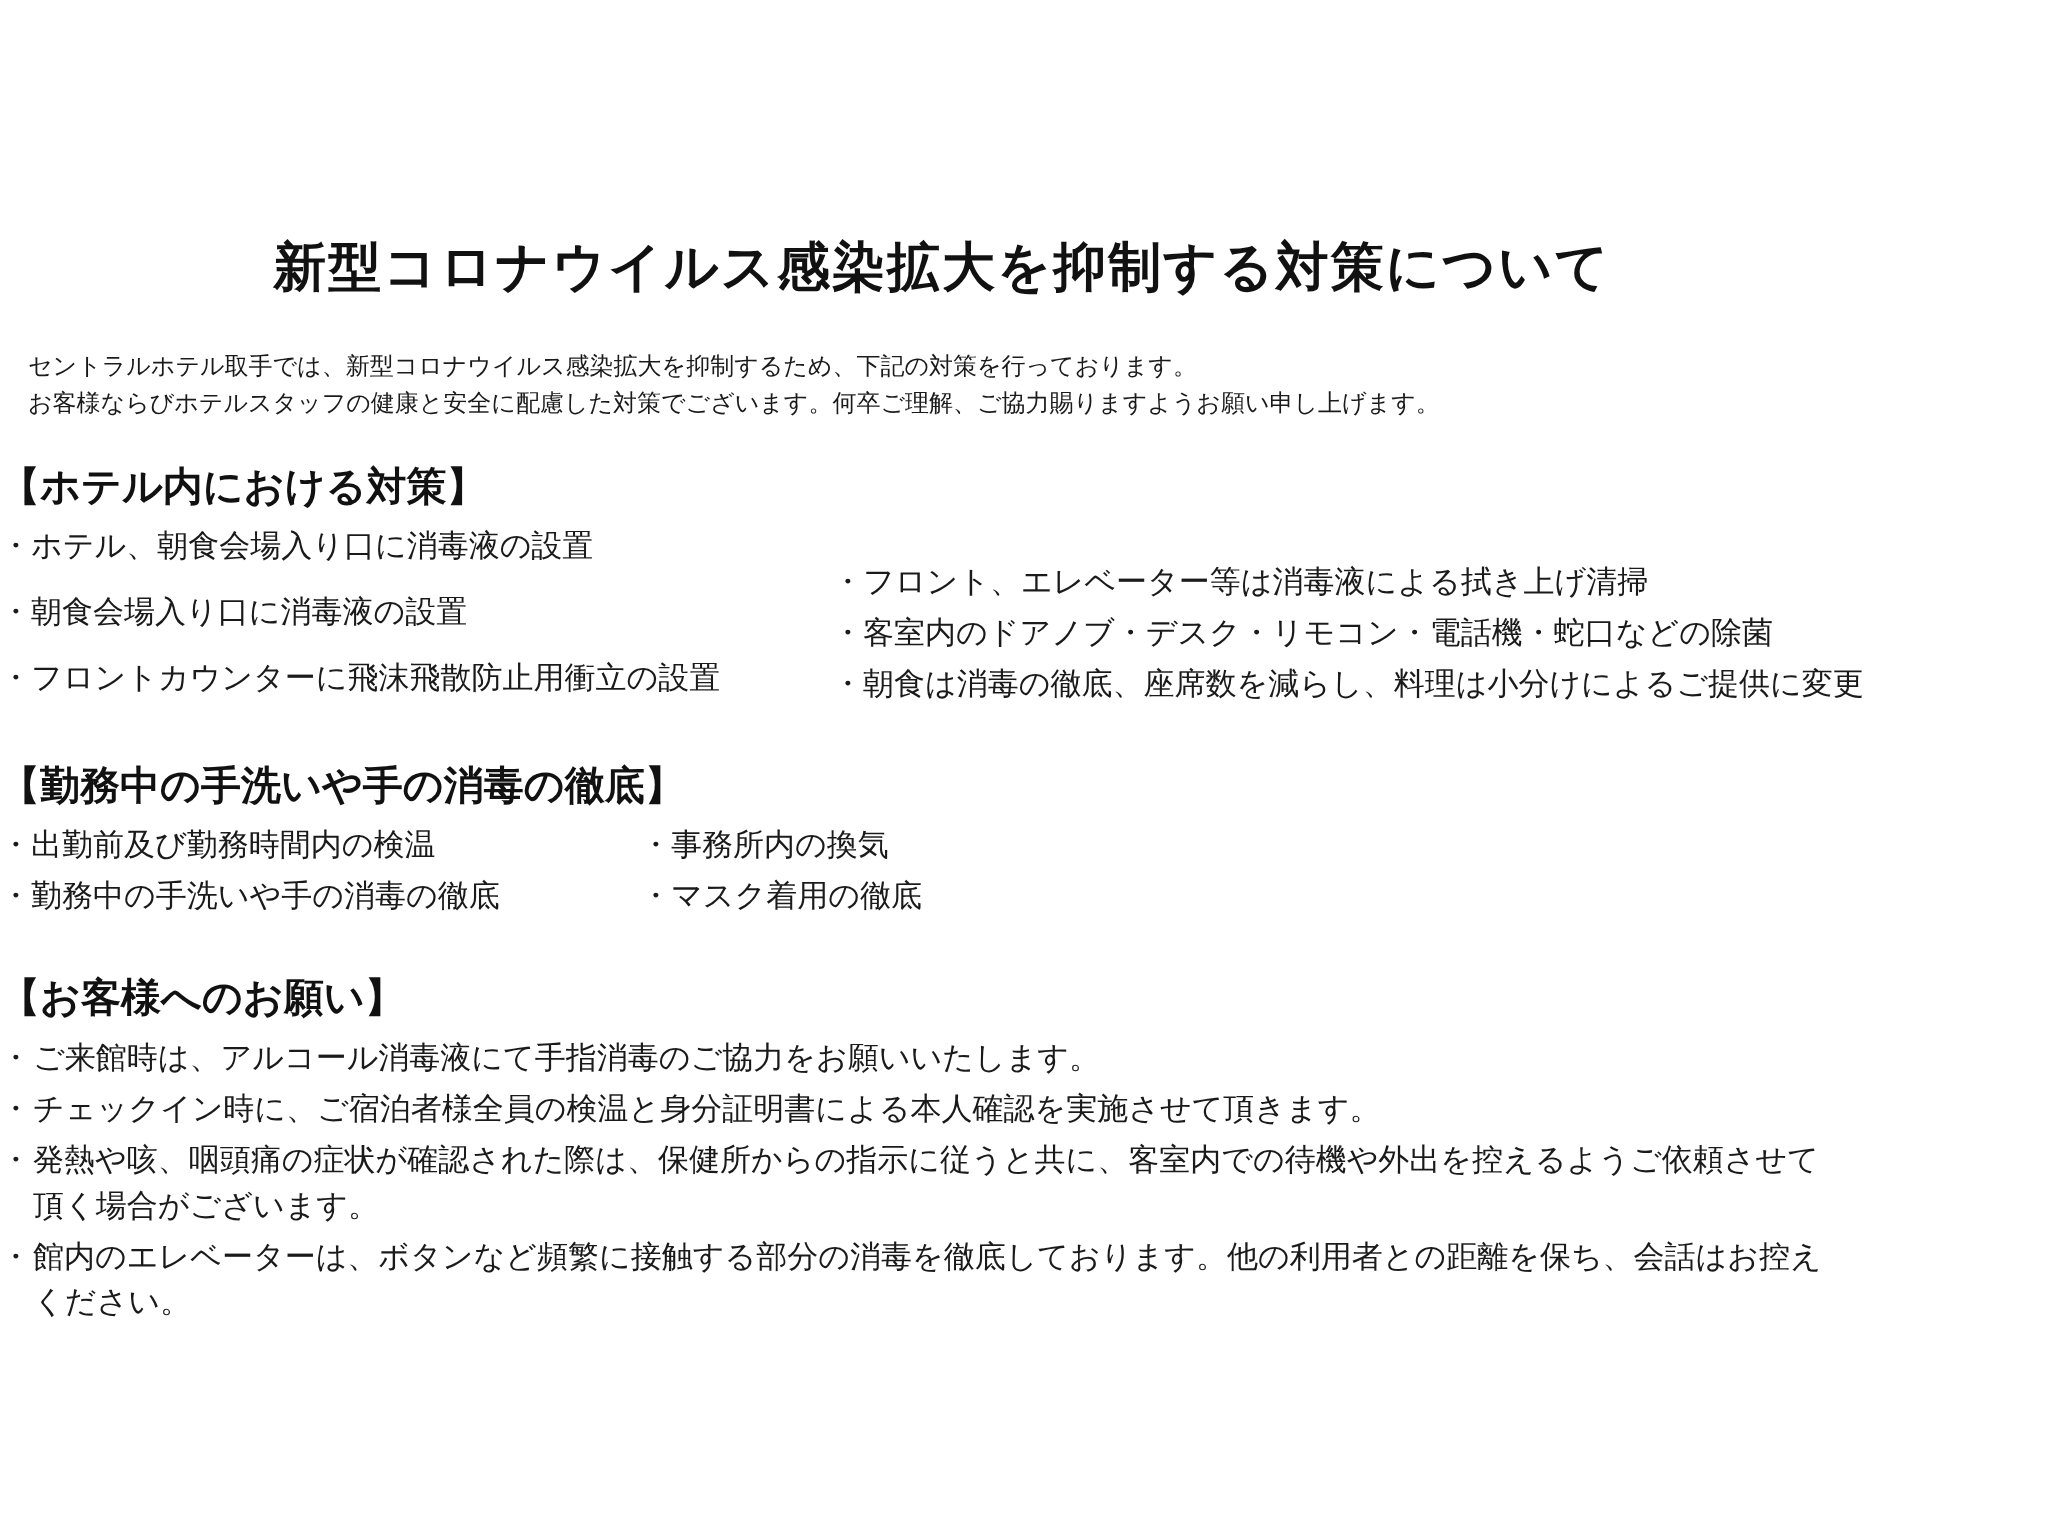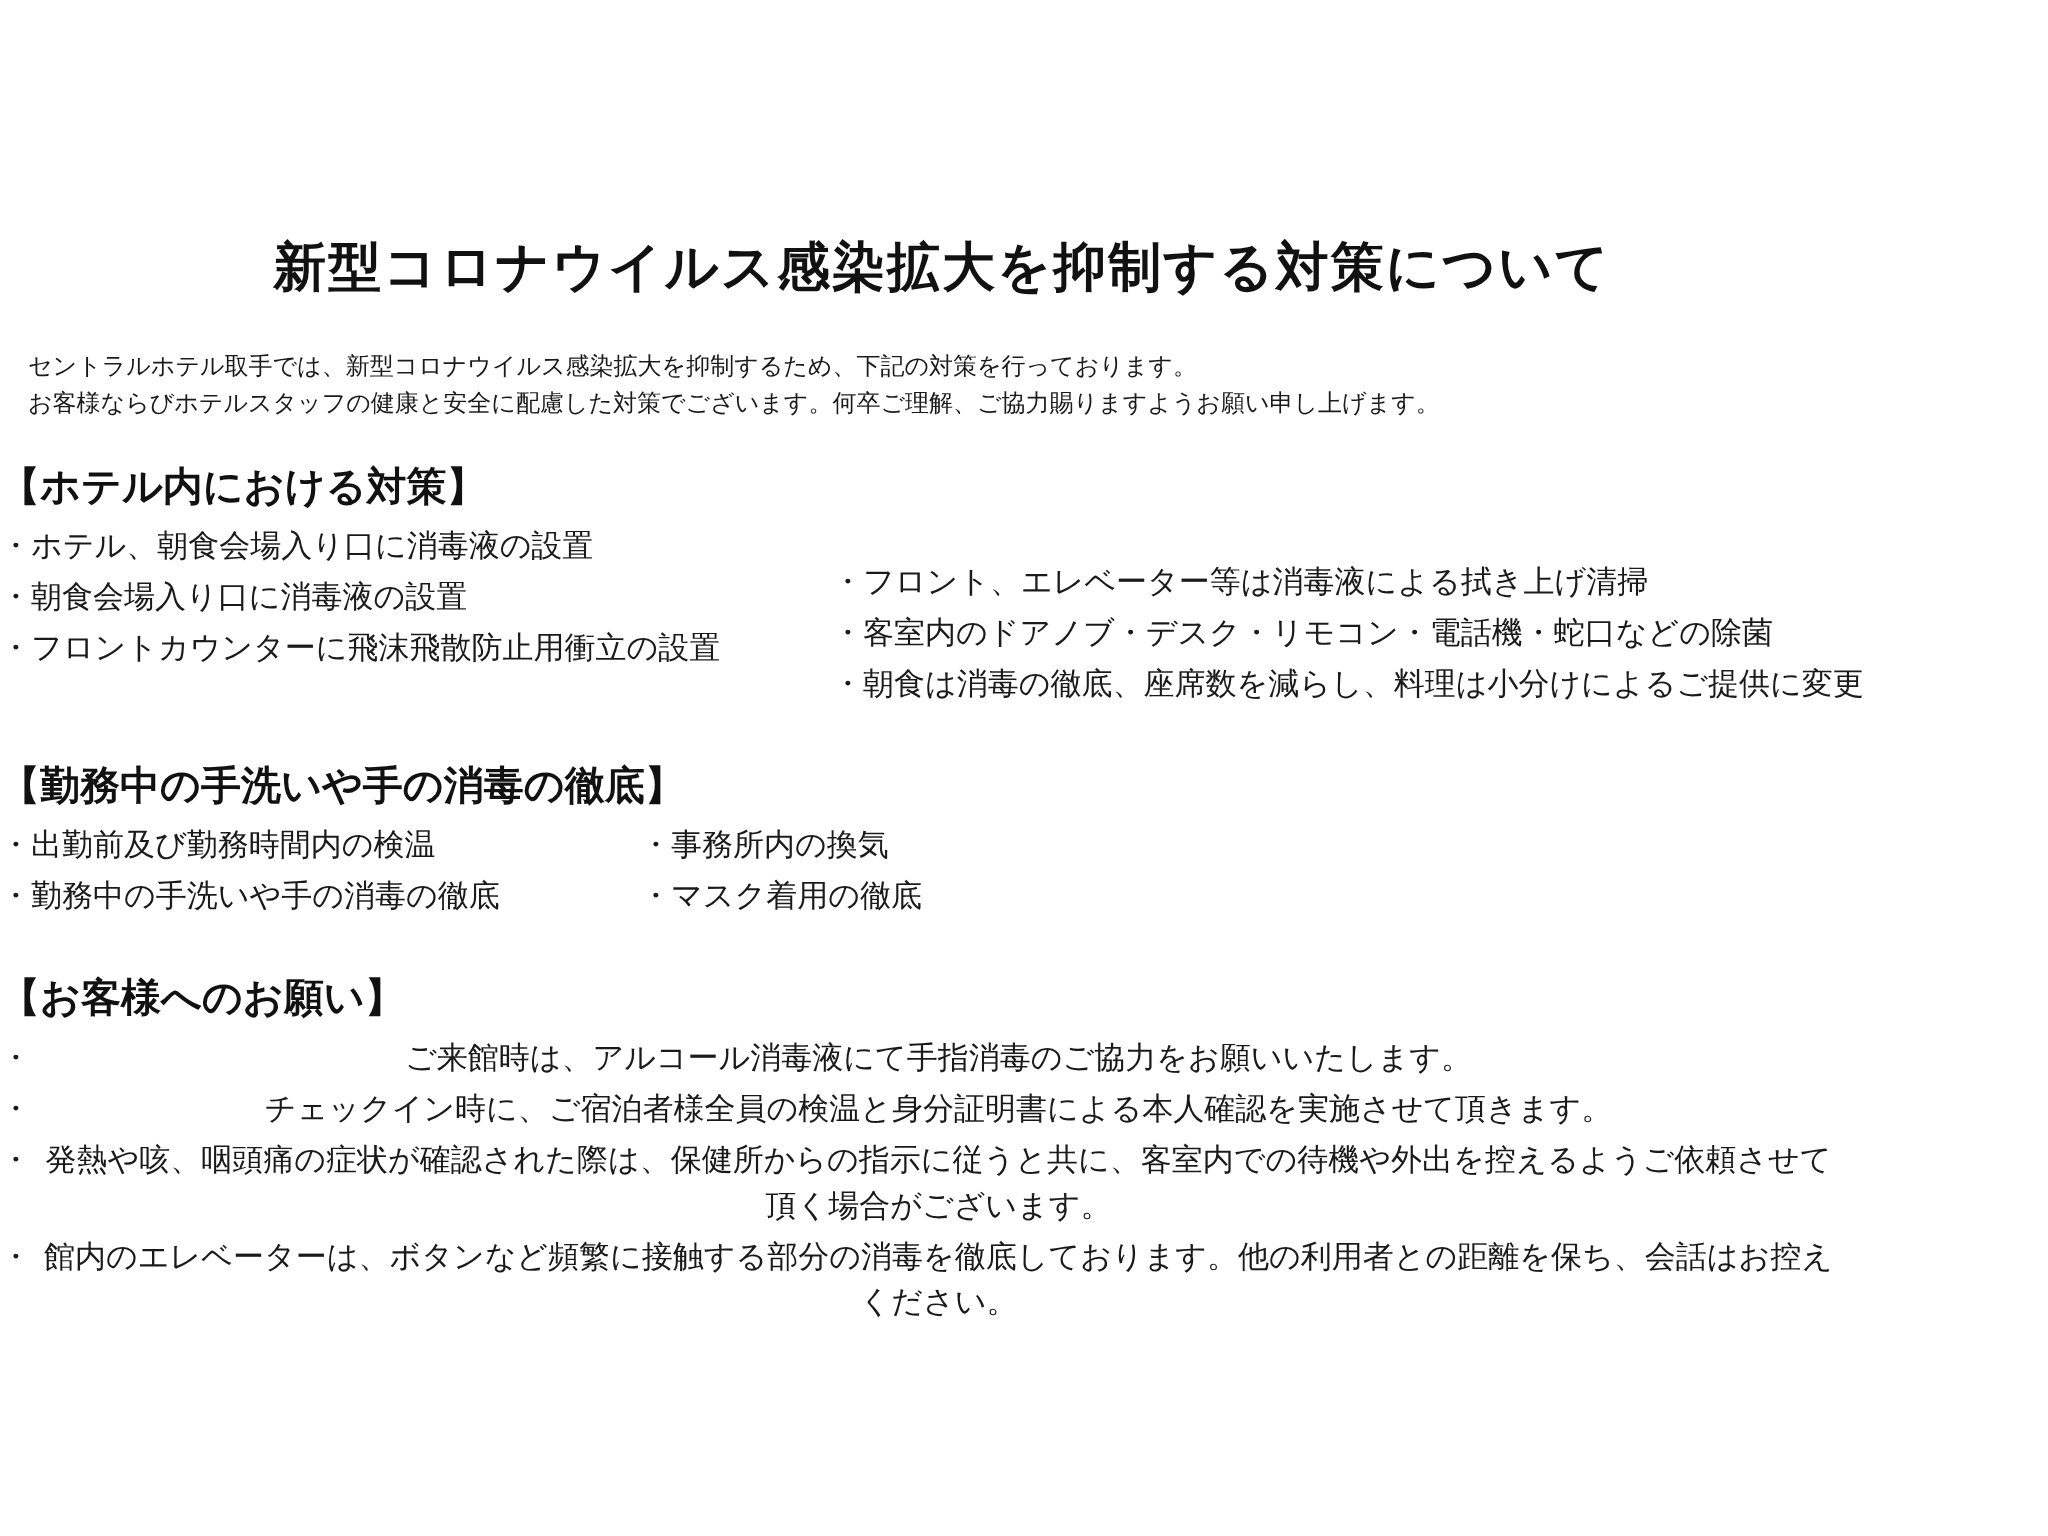--- a/index.html
+++ b/index.html
@@ -54,21 +54,21 @@
   }
   .two-col {
     display: flex;
     flex-direction: row;
     align-items: flex-start;
   }
   .col {
     display: flex;
     flex-direction: column;
   }
-  .col-a-wide { width: 870px; }
+  .col-a-wide { width: 870px; gap: 15px; }
   .col-b-wide { width: 1100px; margin-top: 36px; }
   .col-a-narrow { width: 640px; }
   .col-b-narrow { width: 600px; }
   .bullet {
     font-size: 31px;
     line-height: 1.45;
     padding: 3px 0;
     color: #1a1a1a;
     white-space: nowrap;
   }
@@ -84,21 +84,20 @@
     padding: 3px 0;
     color: #1a1a1a;
   }
   .req-mark {
     flex: 0 0 auto;
     padding-right: 2px;
   }
   .req-text {
     flex: 1 1 auto;
     text-indent: 0;
-    text-align: center;
   }
   .section-people { margin-top: 50px; }
   .section-guests { margin-top: 50px; }
 </style>
 </head>
 <body>
 
 <div class="page">
 
   <h1 class="doc-title">新型コロナウイルス感染拡大を抑制する対策について</h1>

